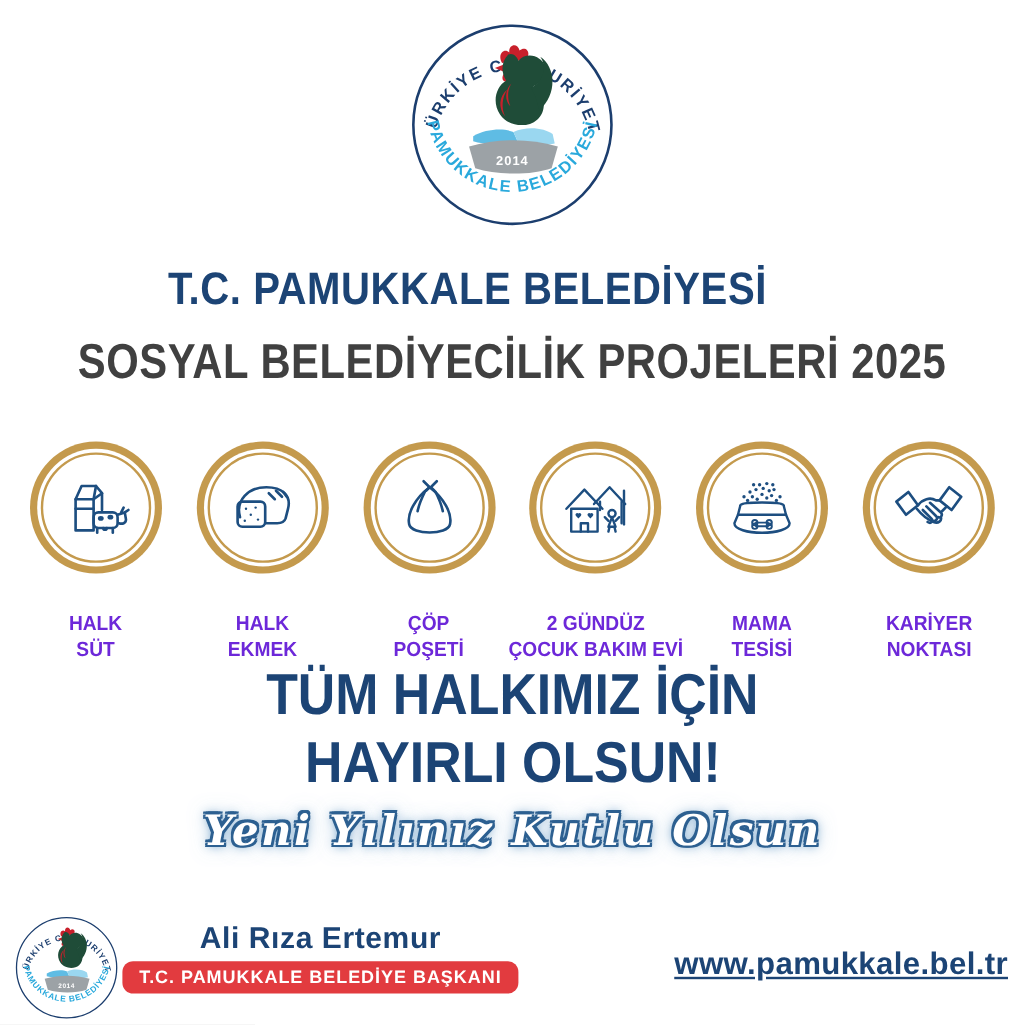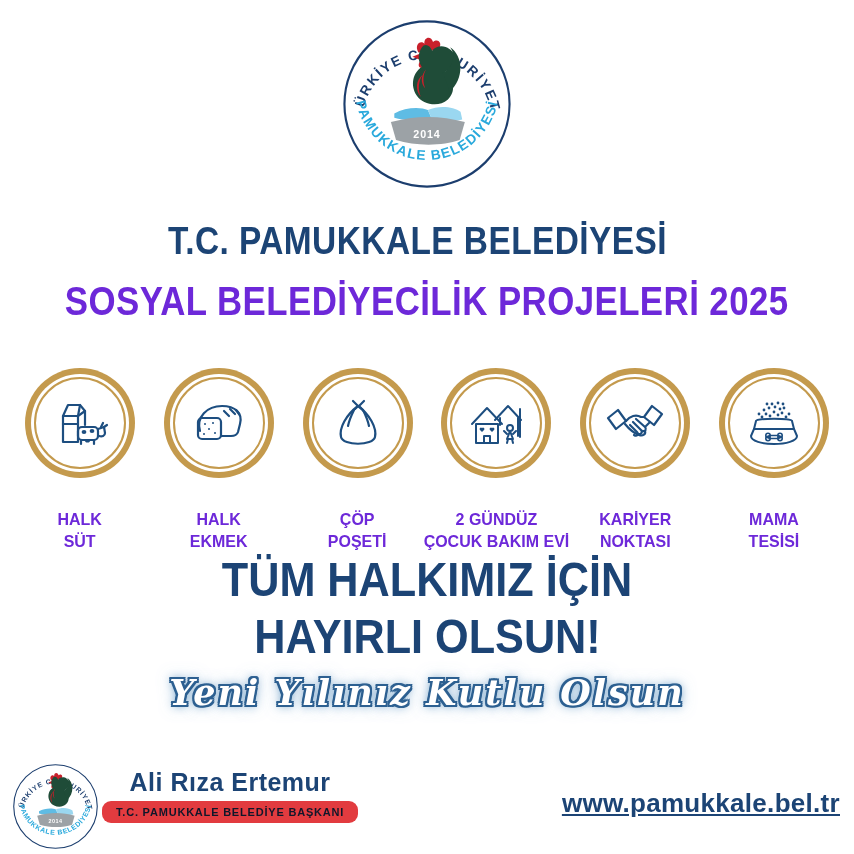--- a/index.html
+++ b/index.html
@@ -4,25 +4,25 @@
 <style>
   html,body{margin:0;padding:0;background:#e8e8e8;}
   .canvas{
     position:relative;width:854px;height:854px;background:#ffffff;
     overflow:hidden;margin:0 auto;
     font-family:"Liberation Sans",sans-serif;
   }
   
   .logo-top{position:absolute;left:50%;top:18px;transform:translateX(-50%);width:172px;height:172px;}
   
-  .title1{position:absolute;top:220px;left:12px;width:780px;text-align:center;
-    color:#1c4475;font-weight:bold;font-size:38px;letter-spacing:.5px;padding-left:16px;}
+  .title1{position:absolute;top:220px;left:0;width:780px;text-align:center;
+    color:#1c4475;font-weight:bold;font-size:38px;letter-spacing:.5px;}
   .title1 .squeeze{display:inline-block;transform:scaleX(.88);white-space:nowrap;}
   .title2{position:absolute;top:278px;left:0;width:854px;text-align:center;
-    color:#6d28d9;font-weight:bold;font-size:41px;letter-spacing:.5px;}
+    color:#404040;font-weight:bold;font-size:41px;letter-spacing:.5px;}
   .title2 .squeeze{display:inline-block;transform:scaleX(.85);white-space:nowrap;}
   
   .icons-row{position:absolute;top:368px;left:14px;width:826px;display:flex;justify-content:space-between;}
   .project{width:132px;display:flex;flex-direction:column;align-items:center;}
   .ring{width:88px;height:88px;border-radius:50%;background:#fff;border:2px solid #c49a4d;
     box-shadow:0 0 0 3px #ffffff,0 0 0 9px #c49a4d;
     display:flex;align-items:center;justify-content:center;margin-top:9px;}
   .ring svg{width:64px;height:64px;}
   .plabel{margin-top:40px;text-align:center;color:#6d28d9;font-weight:bold;
     font-size:17px;line-height:1.3;white-space:nowrap;}
@@ -36,21 +36,21 @@
     font-family:"DejaVu Serif",serif;font-style:italic;font-weight:bold;
     font-size:35px;color:#ffffff;letter-spacing:2px;
     text-shadow:
       2px 0 0 #2d6091,-2px 0 0 #2d6091,0 2px 0 #2d6091,0 -2px 0 #2d6091,
       2px 2px 0 #2d6091,-2px -2px 0 #2d6091,2px -2px 0 #2d6091,-2px 2px 0 #2d6091,
       0 0 8px rgba(77,134,183,.9),0 0 16px rgba(120,170,210,.7);}
   
   .footer-logo{position:absolute;left:12px;top:763px;width:87px;height:87px;}
   .mayor-block{position:absolute;left:102px;top:768px;display:flex;flex-direction:column;align-items:center;}
   .mayor-name{color:#1c4475;font-weight:bold;font-size:25px;letter-spacing:.5px;white-space:nowrap;}
-  .mayor-title{margin-top:4px;background:#e23b3f;color:#0f172a;font-weight:bold;font-size:11px;
+  .mayor-title{margin-top:4px;background:#e23b3f;color:#ffffff;font-weight:bold;font-size:15px;
     letter-spacing:.8px;padding:5px 14px;border-radius:9px;white-space:nowrap;}
   .website{position:absolute;right:14px;top:788px;color:#1c4475;font-weight:bold;
     font-size:26px;letter-spacing:.3px;white-space:nowrap;text-decoration:underline;}
   .hidden-defs{position:absolute;width:0;height:0;overflow:hidden;}
 </style>
 </head>
 <body>
 
 <svg class="hidden-defs" aria-hidden="true">
   <defs>
@@ -175,39 +175,20 @@
           <path d="M20,52 L20,45 L26,45 L26,52"></path>
           <circle cx="46" cy="37" r="3"></circle>
           <path d="M46,40 L43,48 L49,48 Z"></path>
           <path d="M43,43 L40,40 M49,43 L52,40"></path>
           <path d="M44,48 L43,52 M48,48 L49,52"></path>
         </svg>
       </div>
       <div class="plabel"><span class="squeeze">
         <div>2 GÜNDÜZ</div>
         <div>ÇOCUK BAKIM EVİ</div>
-      </span></div>
-    </div>
-
-    <div class="project">
-      <div class="ring">
-        <svg viewBox="0 0 64 64" fill="none" stroke="#1d4e80" stroke-width="2.2" stroke-linejoin="round" stroke-linecap="round">
-          <path d="M5,27 L15,19 L23,30 L13,38 Z"></path>
-          <path d="M59,23 L49,15 L41,26 L51,34 Z"></path>
-          <path d="M23,30 C27,25 33,23 38,26 L41,26"></path>
-          <path d="M22,33 C26,38 31,42 36,44 C40,45.5 43,43 42,40"></path>
-          <path d="M33,28 L42,36 C44,38 42,41 40,40"></path>
-          <path d="M30,31 L38,39 C40,41 38,44 35,43"></path>
-          <path d="M27,34 L34,41 C36,43 34,46 31,44"></path>
-          <path d="M47,31 L43,35"></path>
-        </svg>
-      </div>
-      <div class="plabel"><span class="squeeze">
-        <div>KARİYER</div>
-        <div>NOKTASI</div>
       </span></div>
     </div>
 
     <div class="project">
       <div class="ring">
         <svg viewBox="0 0 64 64" fill="none" stroke="#1d4e80" stroke-width="2" stroke-linejoin="round" stroke-linecap="round">
           <path d="M14,30 C14,27 50,27 50,30 L52,38 L12,38 Z"></path>
           <path d="M12,38 L9,45 C9,50 20,53 32,53 C44,53 55,50 55,45 L52,38"></path>
           <g fill="#1d4e80" stroke="none">
             <circle cx="20" cy="26" r="1.4"></circle>
@@ -235,20 +216,39 @@
           <circle cx="38" cy="44.5" r="2.2" stroke-width="1.6"></circle>
             <circle cx="38" cy="47.5" r="2.2" stroke-width="1.6"></circle>
         </svg>
       </div>
       <div class="plabel"><span class="squeeze">
         <div>MAMA</div>
         <div>TESİSİ</div>
       </span></div>
     </div>
 
+    <div class="project">
+      <div class="ring">
+        <svg viewBox="0 0 64 64" fill="none" stroke="#1d4e80" stroke-width="2.2" stroke-linejoin="round" stroke-linecap="round">
+          <path d="M5,27 L15,19 L23,30 L13,38 Z"></path>
+          <path d="M59,23 L49,15 L41,26 L51,34 Z"></path>
+          <path d="M23,30 C27,25 33,23 38,26 L41,26"></path>
+          <path d="M22,33 C26,38 31,42 36,44 C40,45.5 43,43 42,40"></path>
+          <path d="M33,28 L42,36 C44,38 42,41 40,40"></path>
+          <path d="M30,31 L38,39 C40,41 38,44 35,43"></path>
+          <path d="M27,34 L34,41 C36,43 34,46 31,44"></path>
+          <path d="M47,31 L43,35"></path>
+        </svg>
+      </div>
+      <div class="plabel"><span class="squeeze">
+        <div>KARİYER</div>
+        <div>NOKTASI</div>
+      </span></div>
+    </div>
+
   </div>
 
   <div class="message">
     <div><span class="squeeze">TÜM HALKIMIZ İÇİN</span></div>
     <div><span class="squeeze">HAYIRLI OLSUN!</span></div>
   </div>
 
   <div class="greeting">Yeni Yılınız Kutlu Olsun</div>
 
   <svg class="footer-logo">

